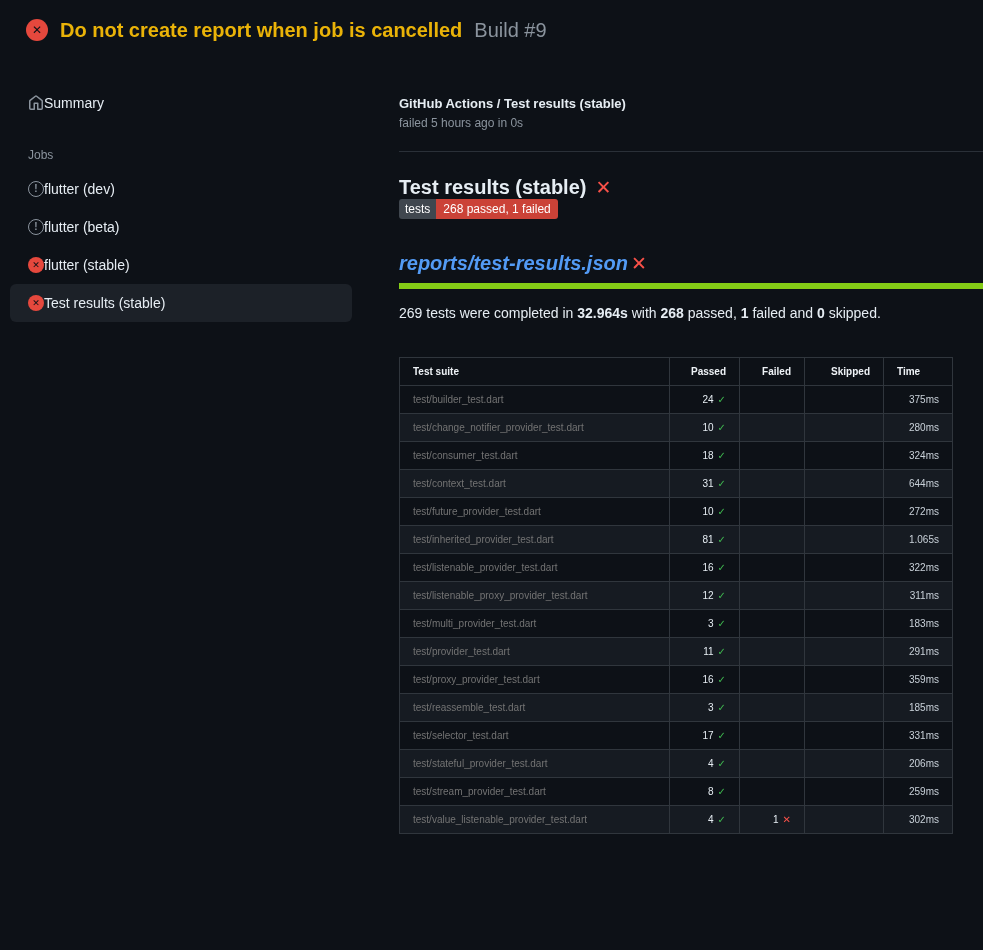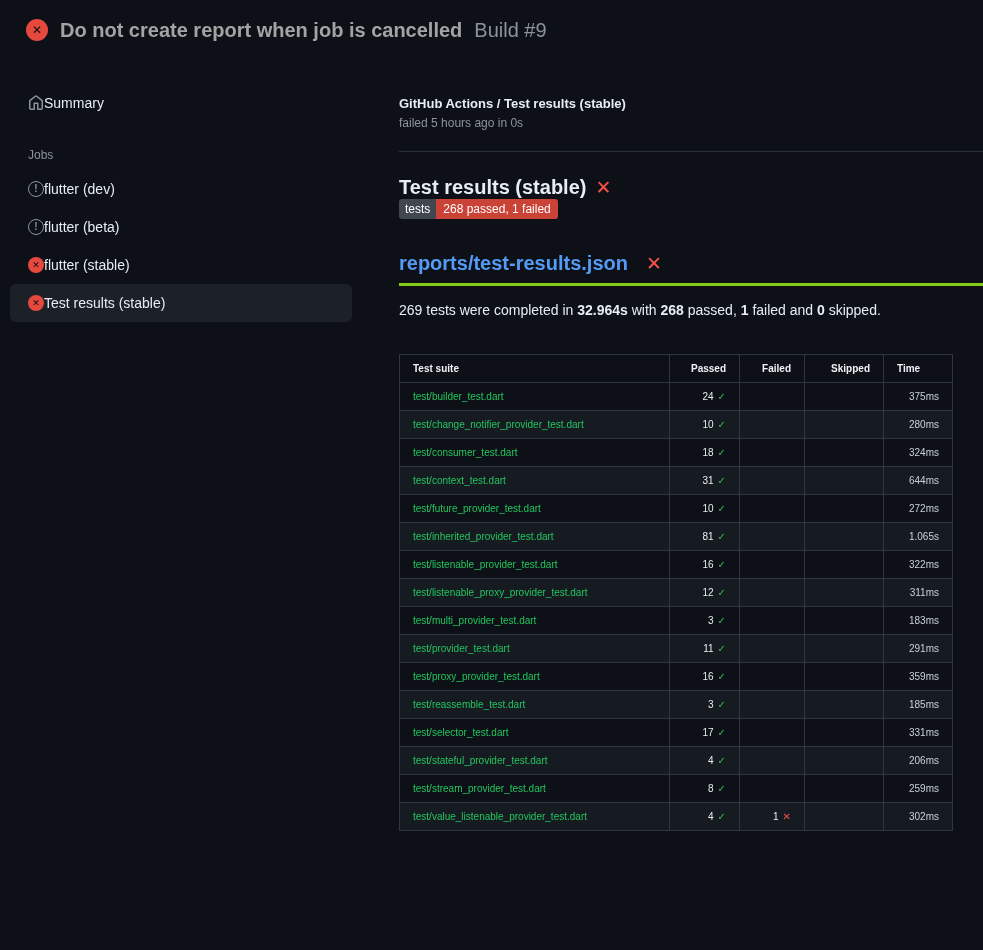--- a/index.html
+++ b/index.html
@@ -21,21 +21,21 @@
   }
   .status-circle-lg {
     width: 22px; height: 22px; flex: 0 0 22px;
     border-radius: 50%;
     background: #e5483d;
     color: #0d1117;
     font-size: 12px; font-weight: bold;
     display: flex; align-items: center; justify-content: center;
     line-height: 1;
   }
-  .build-title { font-size: 20px; font-weight: 700; color: #a3a3a3; }
+  .build-title { font-size: 20px; font-weight: 700; color: #eab308; }
   .build-number { font-size: 20px; font-weight: 400; color: #8b949e; }
 
   
   .layout { display: flex; align-items: flex-start; }
 
   
   .sidebar { width: 375px; flex: 0 0 375px; padding: 26px 23px 0 10px; }
   .side-item {
     display: flex; align-items: center; 
     padding: 11px 10px 11px 18px;
@@ -80,23 +80,23 @@
     font-size: 12px; line-height: 1;
     border-radius: 3px; overflow: hidden;
     color: #ffffff;
   }
   .badge-label { background: #40474f; padding: 4px 6px; }
   .badge-value { background: #cb4237; padding: 4px 7px; }
 
   .report-heading {
     margin-top: 33px;
     padding-bottom: 8px;
-    border-bottom: 3px solid #84cc16;
-    display: flex; align-items: center; gap: 18px;
-    font-size: 20px; font-weight: 700;
+    border-bottom: 6px solid #84cc16;
+    display: flex; align-items: center; gap: 3px;
+    font-size: 20px; font-weight: 700; font-style: italic;
   }
   a.report-link { color: #539bf5; text-decoration: none; }
 
   .summary-line { margin-top: 16px; font-size: 14px; color: #e6edf3; }
   .summary-line b { font-weight: 700; }
 
   
   table.results {
     border-collapse: collapse;
     table-layout: fixed;
@@ -107,21 +107,21 @@
   table.results th, table.results td {
     border: 1px solid #30363d;
     padding: 8px 13px;
     overflow: hidden; white-space: nowrap;
   }
   table.results th { font-weight: 700; text-align: left; color: #eef2f6; }
   table.results th.col-num { text-align: right; }
   tbody tr:nth-child(even) { background: #161b22; }
   td.col-num { text-align: right; }
   td.col-time, th.col-time { text-align: right; color: #c9d1d9; }
-  a.suite-link { color: #22c55e; text-decoration: none; text-align: center; }
+  a.suite-link { color: #737373; text-decoration: none; text-align: center; }
   .check-icon { color: #3fb950; font-weight: bold; margin-left: 4px; }
   .x-icon { color: #f85149; font-weight: bold; margin-left: 4px; }
 </style>
 </head>
 <body>
 
 <header class="app-header">
   <span class="status-circle-lg">✕</span>
   <h1 class="build-title">Do not create report when job is cancelled</h1>
   <span class="build-number">Build #9</span>

